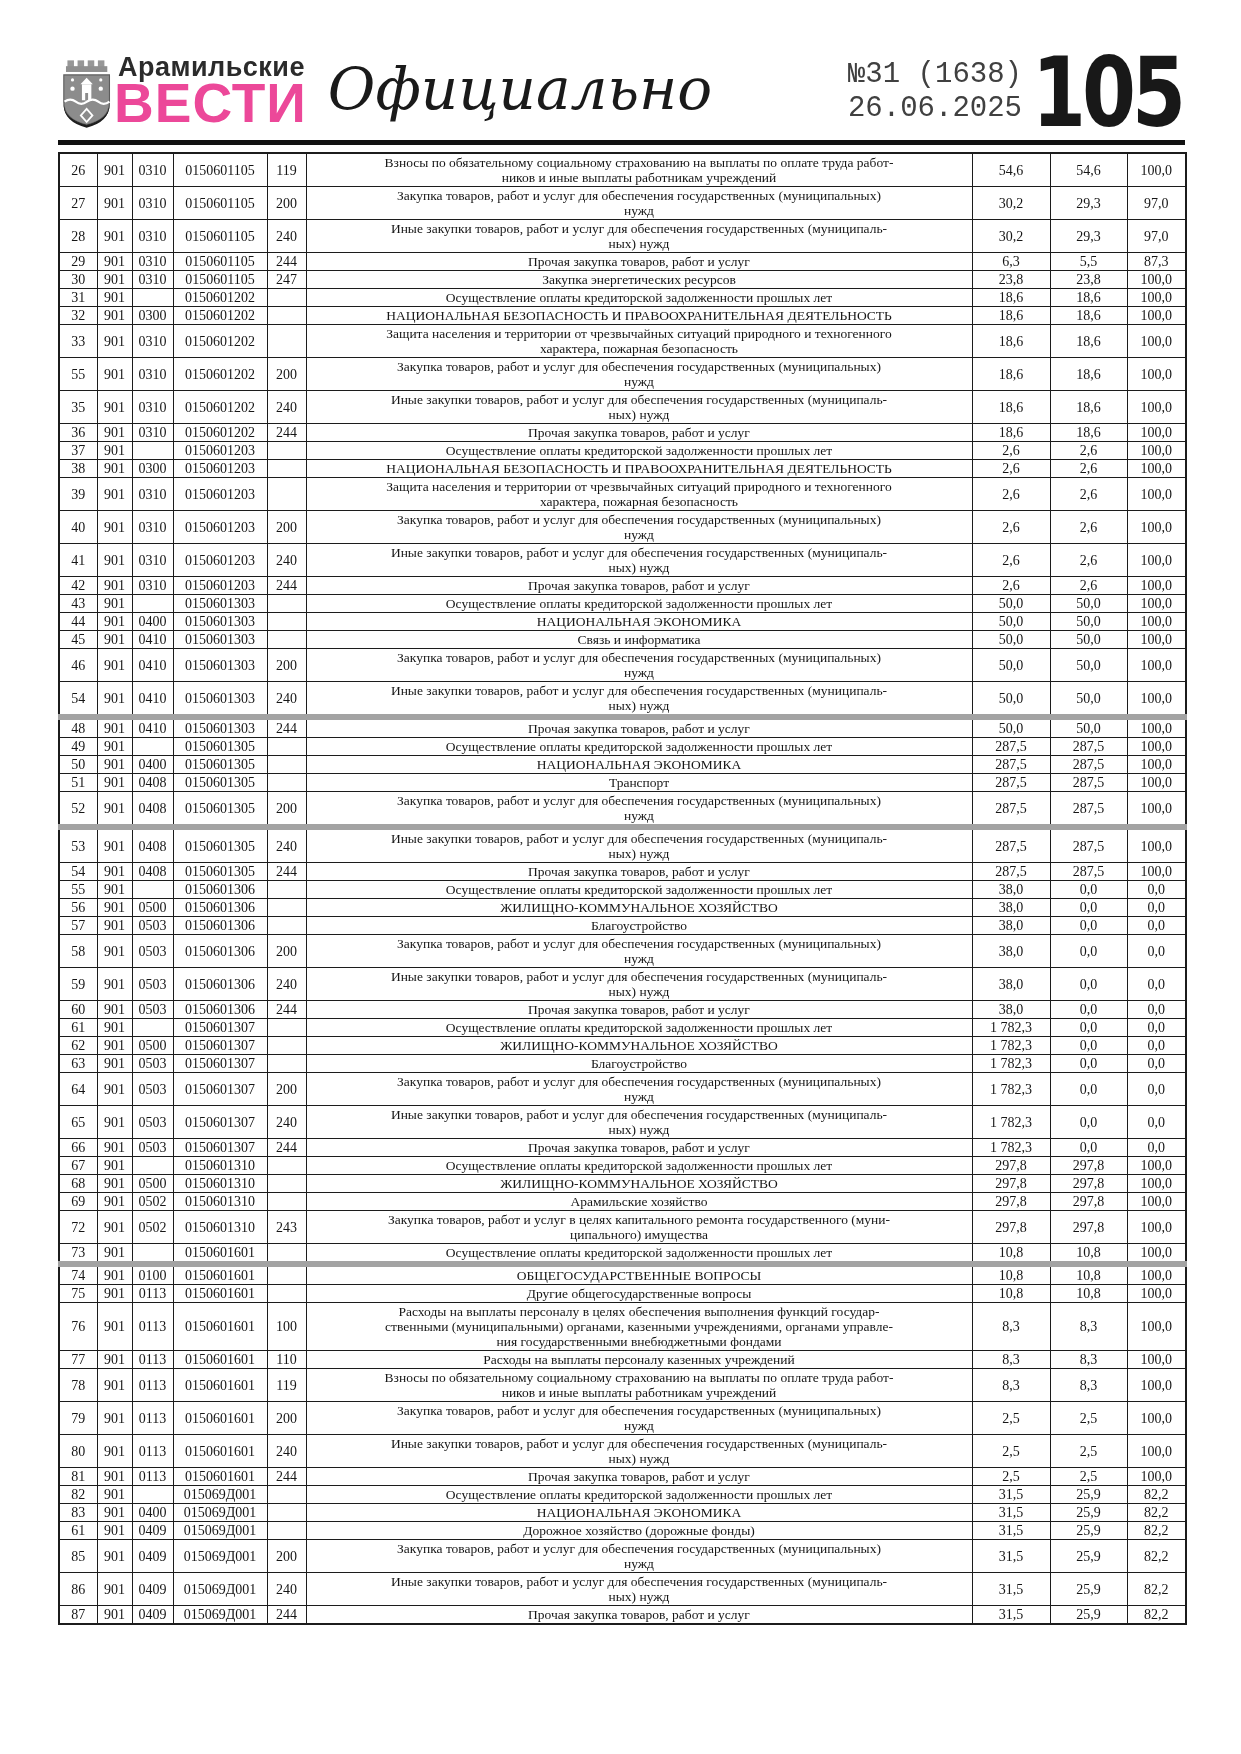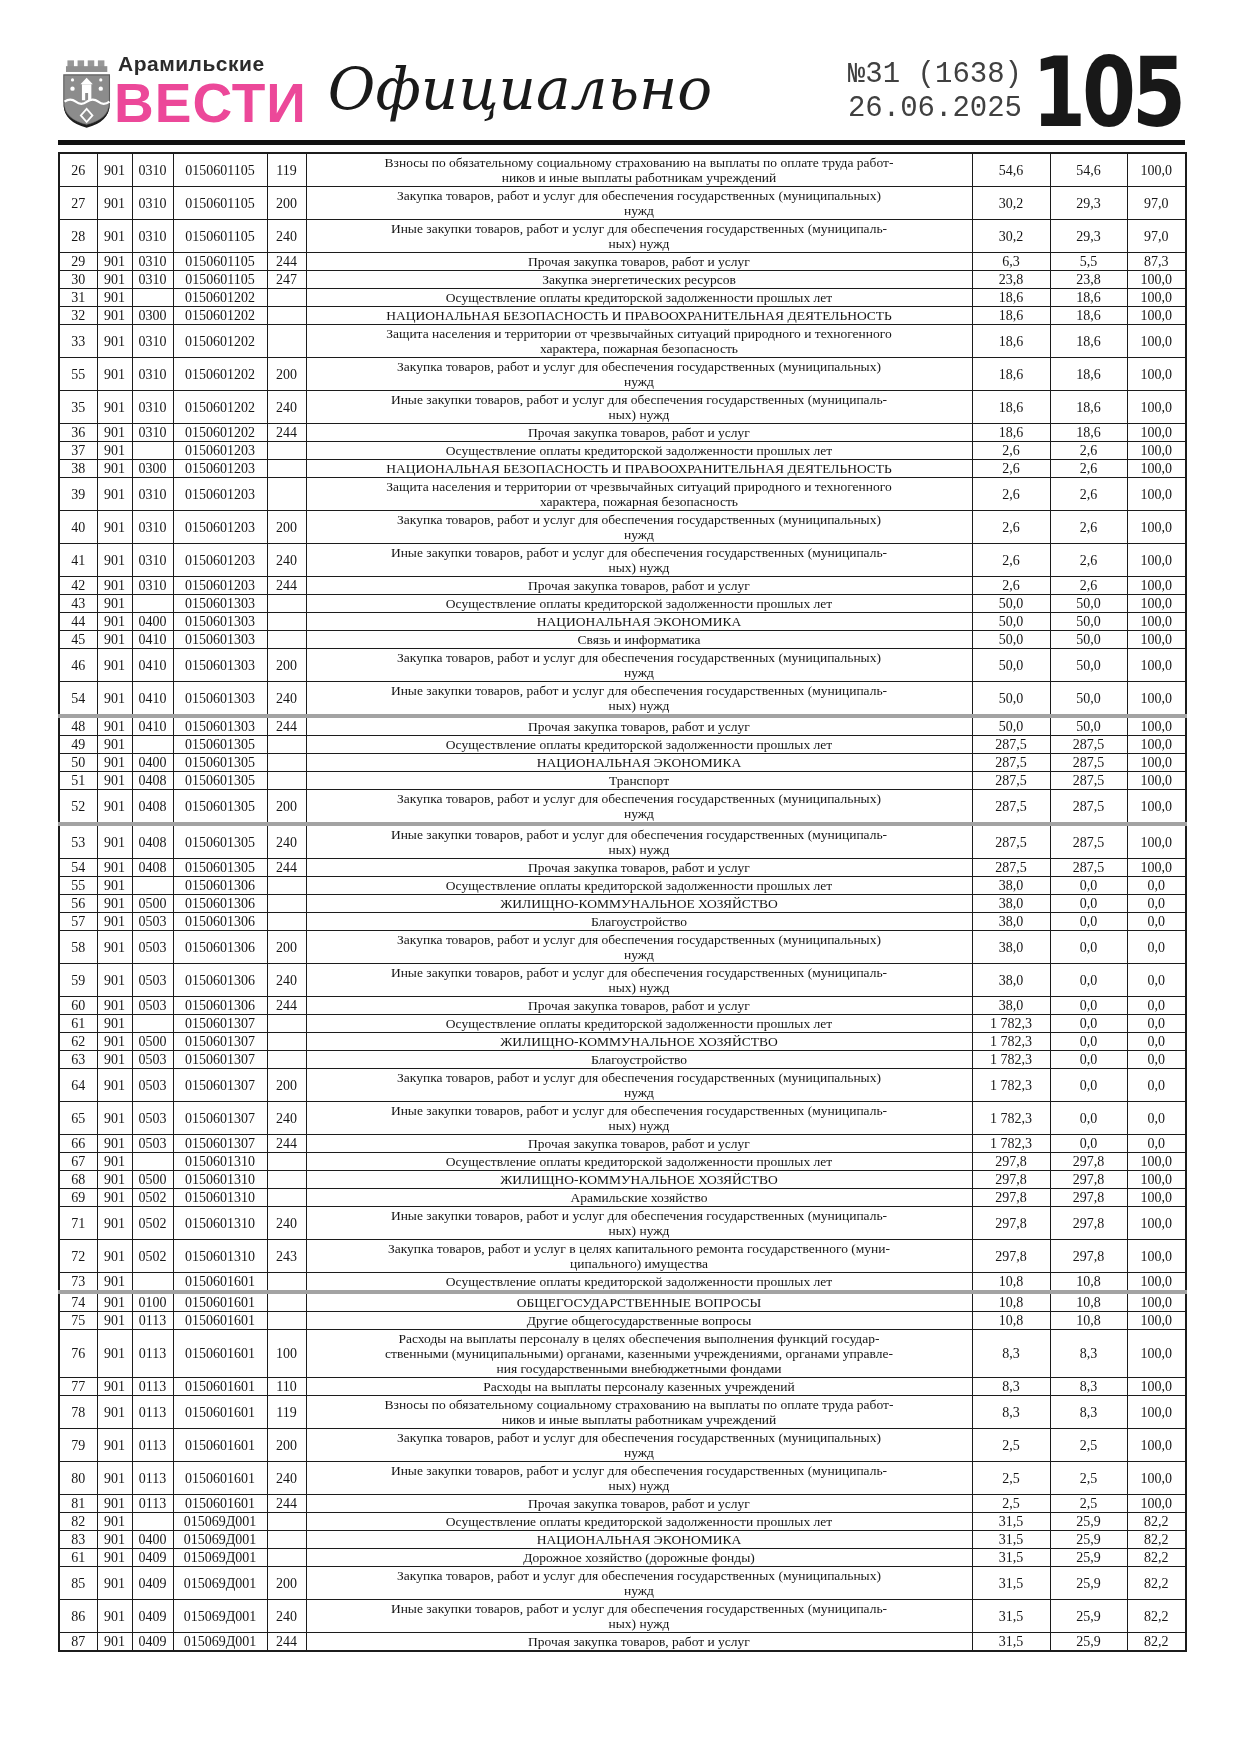--- a/index.html
+++ b/index.html
@@ -8,21 +8,21 @@
     position:relative; width:1241px; height:1754px; margin:0 auto;
     background:#ffffff; overflow:hidden;
     font-family:"Liberation Serif", serif; color:#1a1a1a;
   }
   
   .brand { position:absolute; left:58px; top:44px; width:300px; height:96px; }
   .emblem { position:absolute; left:0; top:2px; }
   .brand-top {
     position:absolute; left:60px; top:8px;
     font-family:"Liberation Sans", sans-serif; font-weight:bold;
-    font-size:21px; color:#2b2b2b; letter-spacing:.5px;
+    font-size:27px; color:#2b2b2b; letter-spacing:.5px;
   }
   .brand-bottom {
     position:absolute; left:56px; top:32px;
     font-family:"Liberation Sans", sans-serif; font-weight:bold;
     font-size:55px; color:#ec4899; letter-spacing:1px; line-height:1;
   }
   .section-title {
     position:absolute; left:300px; top:58px; width:400px; text-align:center;
     font-family:"DejaVu Serif", serif; font-style:italic;
     font-size:58px; line-height:1.1; color:#1a1a1a;margin-left:20px;
@@ -44,21 +44,21 @@
     border-collapse:collapse; table-layout:fixed;
     border:2px solid #1c1c1c;
   }
   table.budget td {
     border:1px solid #1c1c1c;
     padding:1px 2px; vertical-align:middle; text-align:center;
     font-size:14px; line-height:15px; color:#161616;
     overflow:hidden;
   }
   table.budget td.c5 { font-size:13.5px; white-space:pre-line; padding:1px 4px; }
-  table.budget tr.thick-top td { border-top:4px solid #a3a3a3; }
+  table.budget tr.thick-top td { border-top:6px solid #a3a3a3; }
 </style>
 </head>
 <body>
 
 <div class="page">
 
   <div class="brand">
     <svg class="emblem" width="58" height="94" viewBox="0 0 80 96" xmlns="http://www.w3.org/2000/svg">
       <rect x="13" y="3" width="9" height="12" fill="#979797"></rect>
       <rect x="27" y="3" width="9" height="12" fill="#979797"></rect>
@@ -601,32 +601,20 @@
           <td class="c1">901</td>
           <td class="c2">0502</td>
           <td class="c3">0150601310</td>
           <td class="c4"></td>
           <td class="c5">Арамильские хозяйство</td>
           <td class="c6">297,8</td>
           <td class="c7">297,8</td>
           <td class="c8">100,0</td>
         </tr>
         <tr>
-          <td class="c0">71</td>
-          <td class="c1">901</td>
-          <td class="c2">0502</td>
-          <td class="c3">0150601310</td>
-          <td class="c4">240</td>
-          <td class="c5">Иные закупки товаров, работ и услуг для обеспечения государственных (муниципаль-
-ных) нужд</td>
-          <td class="c6">297,8</td>
-          <td class="c7">297,8</td>
-          <td class="c8">100,0</td>
-        </tr>
-        <tr>
           <td class="c0">72</td>
           <td class="c1">901</td>
           <td class="c2">0502</td>
           <td class="c3">0150601310</td>
           <td class="c4">243</td>
           <td class="c5">Закупка товаров, работ и услуг в целях капитального ремонта государственного (муни-
 ципального) имущества</td>
           <td class="c6">297,8</td>
           <td class="c7">297,8</td>
           <td class="c8">100,0</td>

